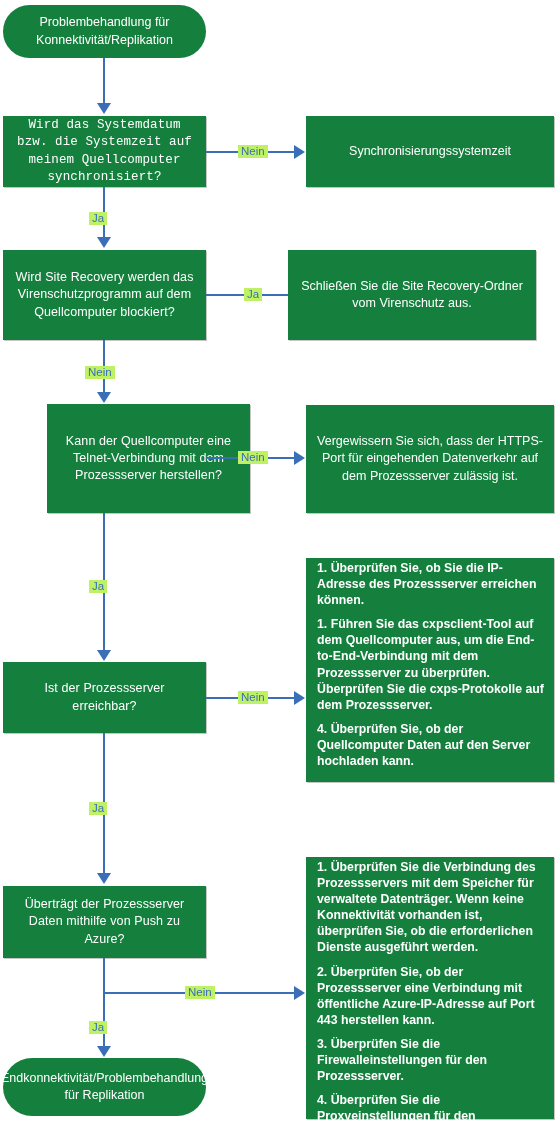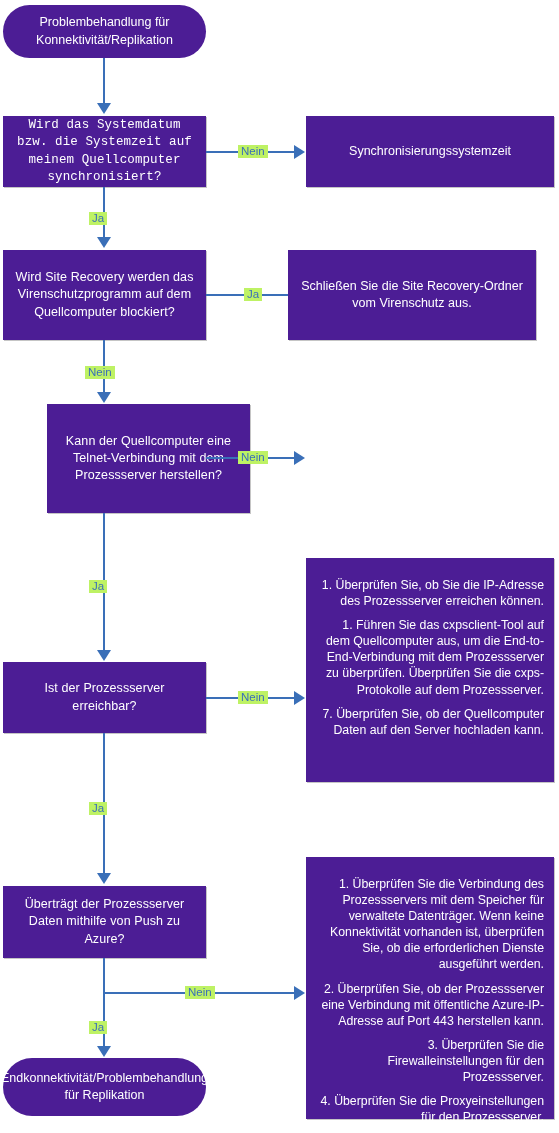--- a/index.html
+++ b/index.html
@@ -13,44 +13,45 @@
   #canvas {
     position: relative;
     width: 559px;
     height: 1133px;
     background: #ffffff;
     overflow: hidden;
   }
   .node {
     position: absolute;
     box-sizing: border-box;
-    background: #4c1d95;
+    background: #15803d;
     color: #ffffff;
     display: flex;
     align-items: center;
     justify-content: center;
     text-align: center;
     font-size: 12.5px;
     line-height: 1.38;
     padding: 4px 8px;
     box-shadow: 1px 1px 0 0 rgba(150,150,150,0.55);
   }
   .node.terminator {
     border-radius: 999px;
     box-shadow: none;
   }
   .node.left {
     letter-spacing: 0.1px;
   }
   .node.list {
     display: block;
-    text-align: right;
-    padding: 19px 10px 6px 11px;
+    text-align: left;
+    padding: 2px 10px 6px 11px;
     font-size: 12.3px;
     line-height: 1.31;
+    font-weight: bold;
   }
   .node.list p {
     margin: 0 0 8px 0;
   }
   .node.list p:last-child {
     margin-bottom: 0;
   }
   .edge {
     position: absolute;
     background: #3A6FB8;
@@ -126,37 +127,40 @@
   <div class="edge-label" style="left:85px; top:366px;">Nein</div>
 
   <div class="node left" style="left:3px; top:404px; width:203px; height:109px;margin-left:44px;">
     <span>Kann der Quellcomputer eine Telnet-Verbindung mit dem Prozessserver herstellen?</span>
   </div>
 
   <div class="edge h" style="left:206px; top:457px; width:90px;"></div>
   <div class="arrow-right" style="left:294px; top:451px;"></div>
   <div class="edge-label" style="left:238px; top:451px;">Nein</div>
 
+  <div class="node" style="left:306px; top:405px; width:248px; height:108px;">
+    <span>Vergewissern Sie sich, dass der HTTPS-Port für eingehenden Datenverkehr auf dem Prozessserver zulässig ist.</span>
+  </div>
 
   <div class="edge v" style="left:103px; top:513px; height:139px;"></div>
   <div class="arrow-down" style="left:97px; top:650px;"></div>
   <div class="edge-label" style="left:89px; top:580px;">Ja</div>
 
   <div class="node left" style="left:3px; top:662px; width:203px; height:71px;">
     <span>Ist der Prozessserver erreichbar?</span>
   </div>
 
   <div class="edge h" style="left:206px; top:697px; width:90px;"></div>
   <div class="arrow-right" style="left:294px; top:691px;"></div>
   <div class="edge-label" style="left:238px; top:691px;">Nein</div>
 
   <div class="node list" style="left:306px; top:558px; width:248px; height:224px;">
     <p>1. Überprüfen Sie, ob Sie die IP-Adresse des Prozessserver erreichen können.</p>
     <p>1. Führen Sie das cxpsclient-Tool auf dem Quellcomputer aus, um die End-to-End-Verbindung mit dem Prozessserver zu überprüfen. Überprüfen Sie die cxps-Protokolle auf dem Prozessserver.</p>
-    <p>7. Überprüfen Sie, ob der Quellcomputer Daten auf den Server hochladen kann.</p>
+    <p>4. Überprüfen Sie, ob der Quellcomputer Daten auf den Server hochladen kann.</p>
   </div>
 
   <div class="edge v" style="left:103px; top:733px; height:142px;"></div>
   <div class="arrow-down" style="left:97px; top:873px;"></div>
   <div class="edge-label" style="left:89px; top:802px;">Ja</div>
 
   <div class="node left" style="left:3px; top:886px; width:203px; height:72px;">
     <span>Überträgt der Prozessserver Daten mithilfe von Push zu Azure?</span>
   </div>
 

